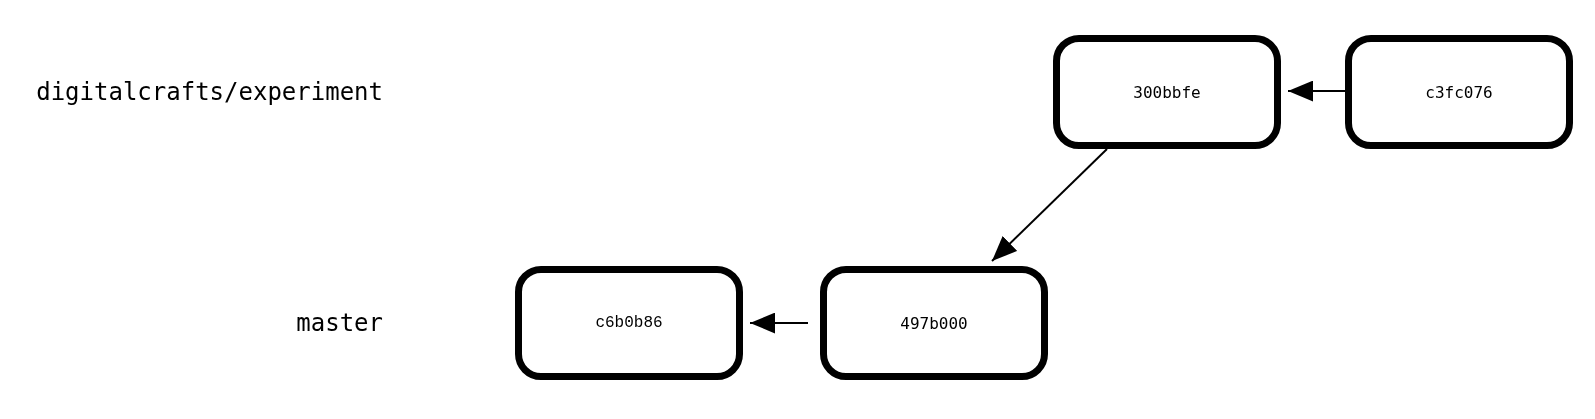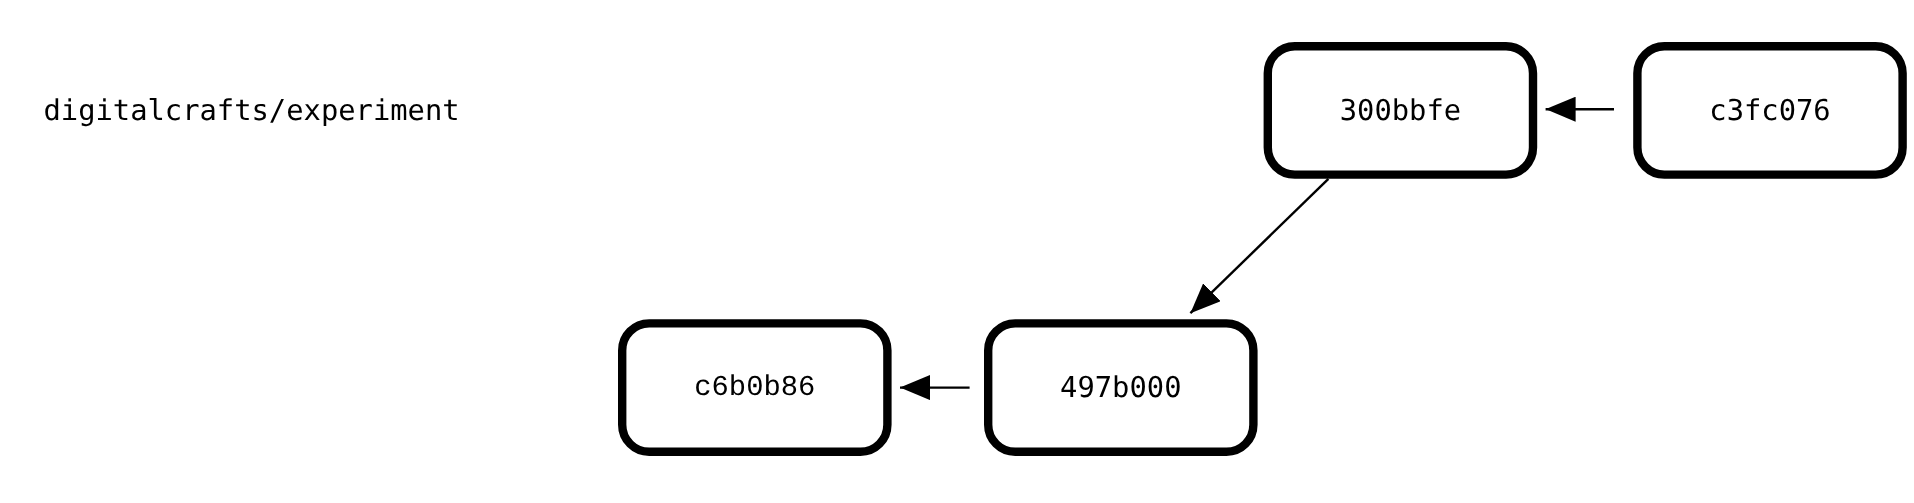--- a/index.html
+++ b/index.html
@@ -33,25 +33,25 @@
     position: absolute;
     width: 228px;
     height: 114px;
     box-sizing: border-box;
     border: 7px solid #000000;
     border-radius: 26px;
     background: #ffffff;
     display: flex;
     align-items: center;
     justify-content: center;
-    font-size: 24px;
+    font-size: 16px;
     letter-spacing: 0;
   }
   #box-300bbfe { left: 1053px; top: 35px; }
-  #box-c3fc076 { left: 1345px; top: 35px; margin-left: 16px; }
+  #box-c3fc076 { left: 1345px; top: 35px; }
   #box-c6b0b86 { left: 515px;  top: 266px; font-family: Liberation Mono, monospace; }
   #box-497b000 { left: 808px;  top: 266px; margin-left: 12px; }
 
   .branch-label {
     position: absolute;
     right: 1222px;
     height: 114px;
     display: flex;
     align-items: center;
     font-size: 24px;
@@ -71,20 +71,21 @@
         <path d="M0,0 L12,5 L0,10 Z" fill="#000000"></path>
       </marker>
     </defs>
     <line x1="1345" y1="91" x2="1288" y2="91" marker-end="url(#arrowhead)"></line>
     <line x1="808" y1="323" x2="750" y2="323" marker-end="url(#arrowhead)"></line>
     <line x1="1107" y1="149" x2="992" y2="261" marker-end="url(#arrowhead)"></line>
   </svg>
 
   <div class="branch-label" id="label-experiment">digitalcrafts/experiment</div>
 
+  <div class="branch-label" id="label-master">master</div>
 
   <div class="commit-box" id="box-300bbfe">
     <span>300bbfe</span>
   </div>
 
   <div class="commit-box" id="box-c3fc076">
     <span>c3fc076</span>
   </div>
 
   <div class="commit-box" id="box-c6b0b86">

